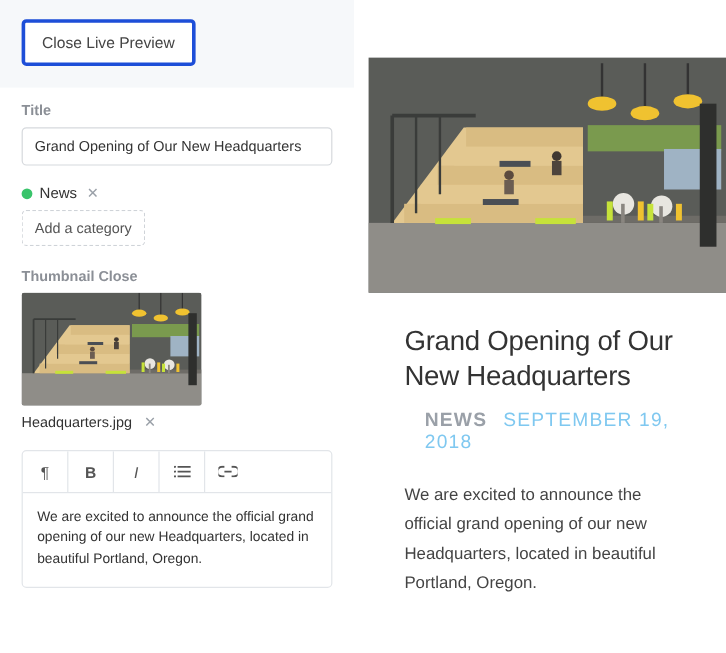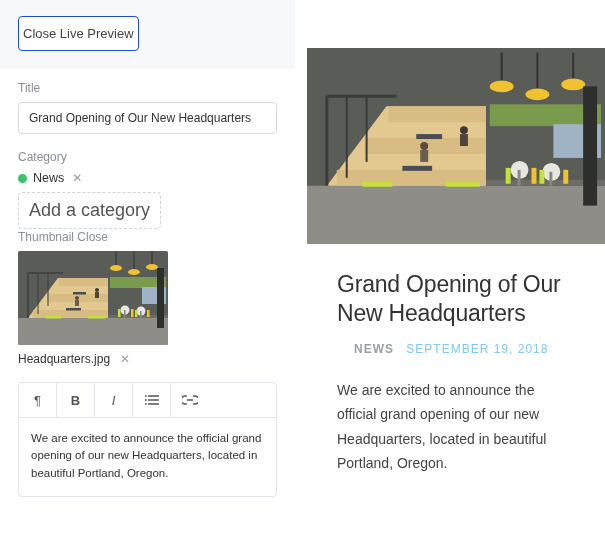--- a/index.html
+++ b/index.html
@@ -16,35 +16,36 @@
     background: #fff;
     display: flex;
     flex-direction: column;
   }
   .topbar {
     background: #f6f8fa;
     padding: 16px 18px 18px 18px;
   }
   .close-btn {
     background: #fff;
-    border: 1px solid #1d4ed8;
+    border: 3px solid #1d4ed8;
     border-radius: 4px;
-    padding: 9px 4px;
+    padding: 9px 14px;
     font-size: 13px;
     color: #444;
     cursor: pointer;
   }
   .form-area {
     padding: 12px 18px 10px 18px;
   }
   .field-label {
     font-size: 12px;
     color: #8b8f96;
     margin-bottom: 7px;
     display: block;
+    font-weight: bold;
   }
   .text-input {
     width: 100%;
     border: 1px solid #d6d9dd;
     border-radius: 4px;
     padding: 8px 10px;
     font-size: 12px;
     color: #333;
     margin-bottom: 16px;
   }
@@ -69,25 +70,25 @@
   .x-remove {
     color: #9aa0a8;
     font-size: 12px;
     cursor: pointer;
     margin-left: 2px;
   }
   .add-cat {
     border: 1px dashed #cfd3d8;
     border-radius: 4px;
     padding: 7px 10px;
-    font-size: 18px;
+    font-size: 12px;
     color: #555;
     display: inline-block;
     cursor: pointer;
-    margin-bottom: 1px;
+    margin-bottom: 18px;
     text-align: right;
   }
   .thumb-wrap { margin-bottom: 16px; }
   .thumb-img {
     width: 150px;
     height: 94px;
     border-radius: 2px;
     overflow: hidden;
     background: #ccc;
   }
@@ -148,21 +149,21 @@
   }
   .preview-title {
     font-size: 23px;
     font-weight: 400;
     color: #333;
     line-height: 1.25;
     margin-bottom: 14px;
     letter-spacing: -0.2px;
   }
   .preview-meta {
-    font-size: 12px;
+    font-size: 16px;
     letter-spacing: 1px;
     margin-bottom: 22px;
     padding-left: 17px;
   }
   .meta-cat { color: #9aa0a8; font-weight: 600; }
   .meta-date { color: #7fc8f0; margin-left: 8px; }
   .preview-text {
     font-size: 14px;
     color: #444;
     line-height: 1.75;
@@ -227,21 +228,20 @@
 
 <div class="editor-pane">
   <div class="topbar">
     <button class="close-btn">Close Live Preview</button>
   </div>
   <div class="form-area">
 
     <label class="field-label">Title</label>
     <input class="text-input" type="text" value="Grand Opening of Our New Headquarters" style="">
 
-    <label class="field-label">Category</label>
     <div class="cat-row">
       <span class="dot"></span>
       <span class="cat-name">News</span>
       <span class="x-remove">✕</span>
     </div>
     <div class="add-cat">Add a category</div>
 
     <label class="field-label">Thumbnail Close</label>
     <div class="thumb-wrap">
       <div class="thumb-img">

